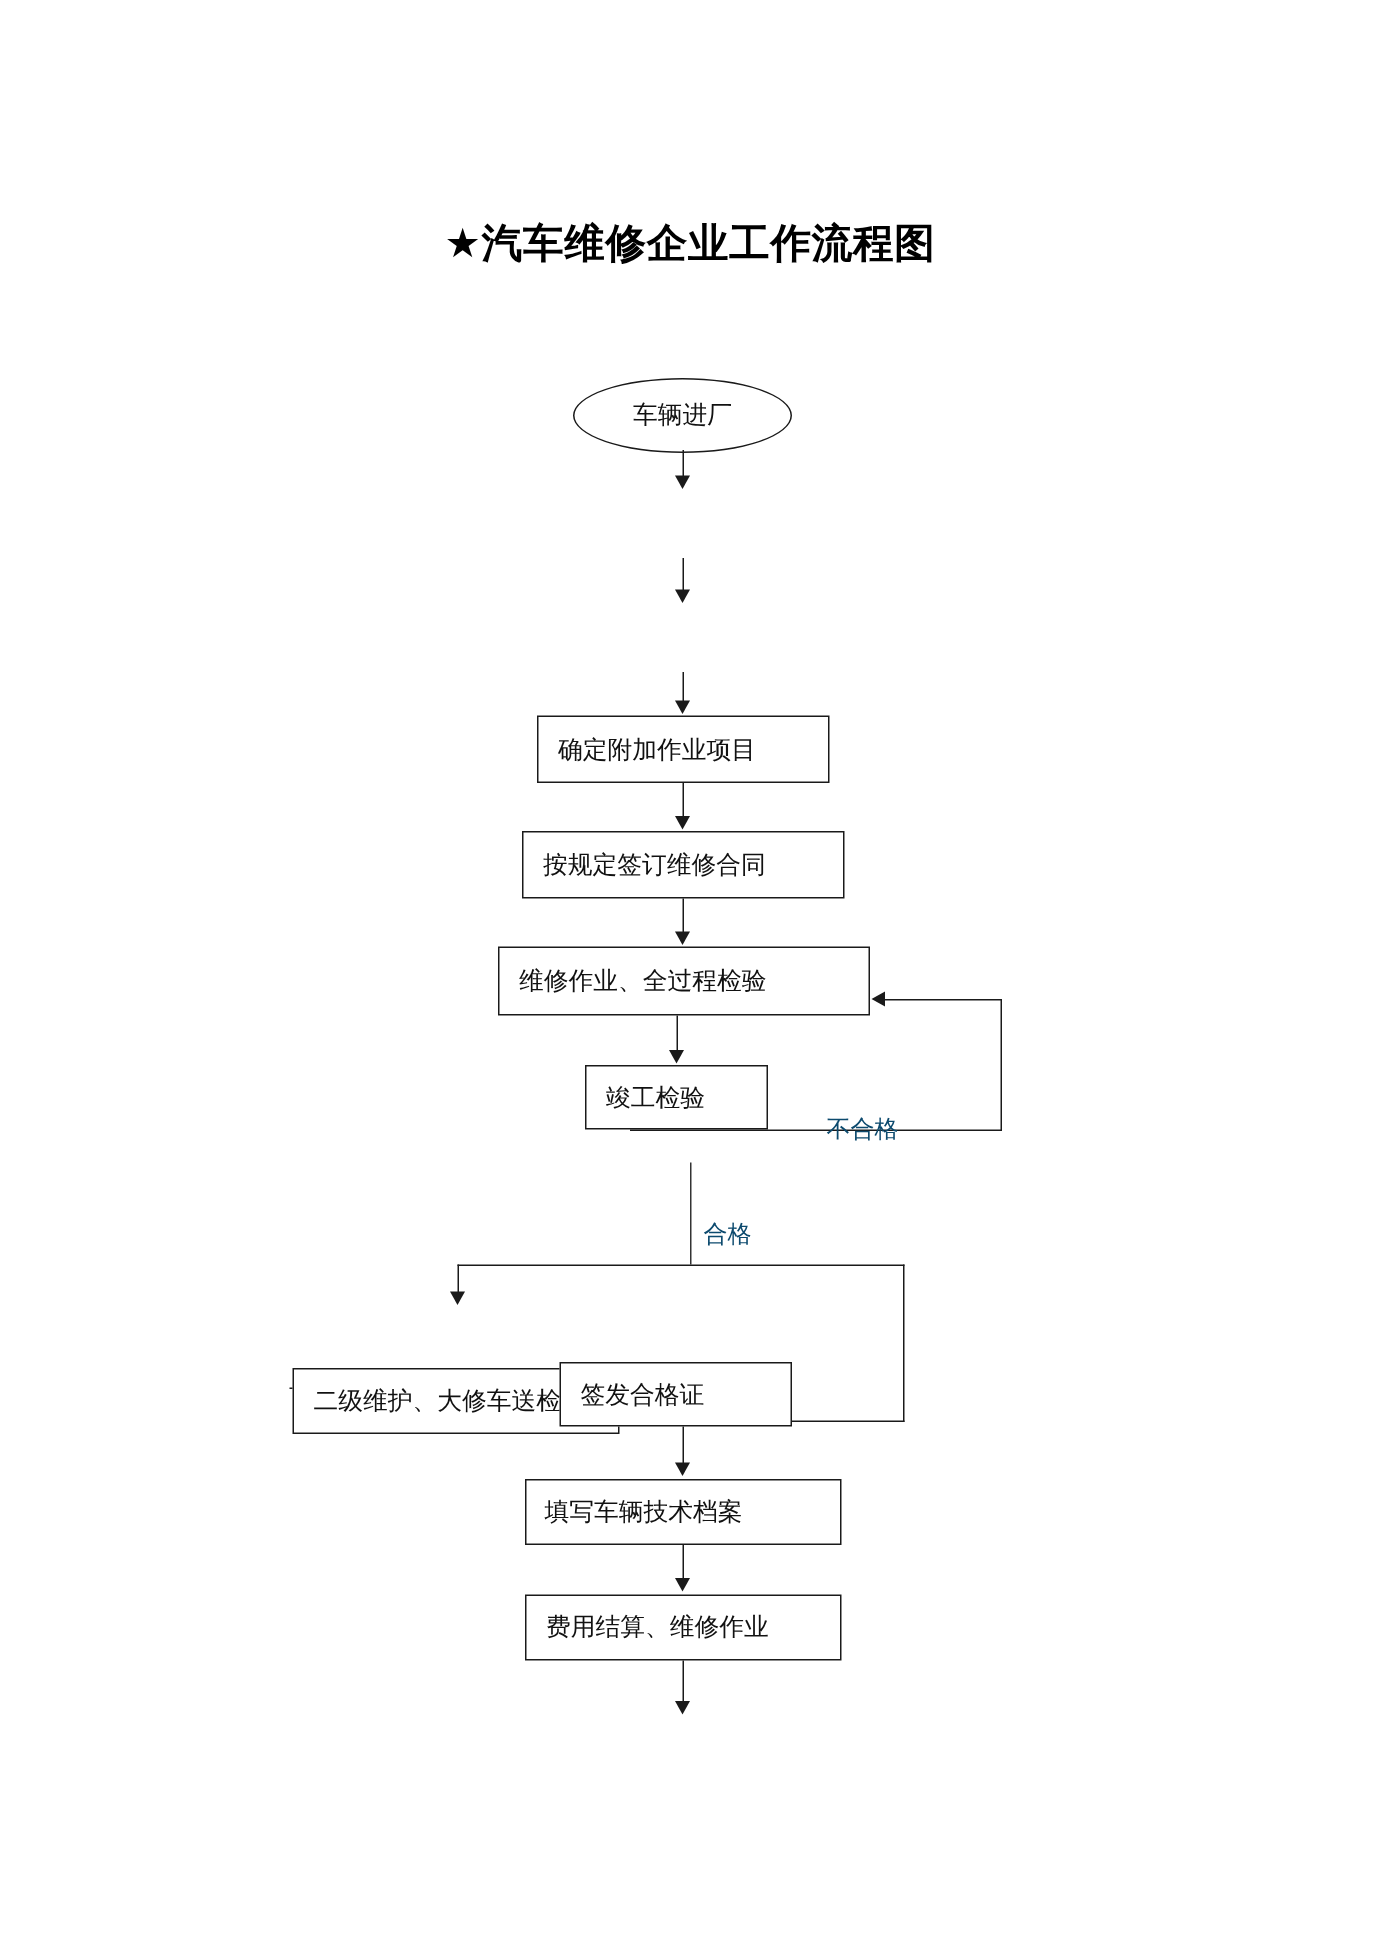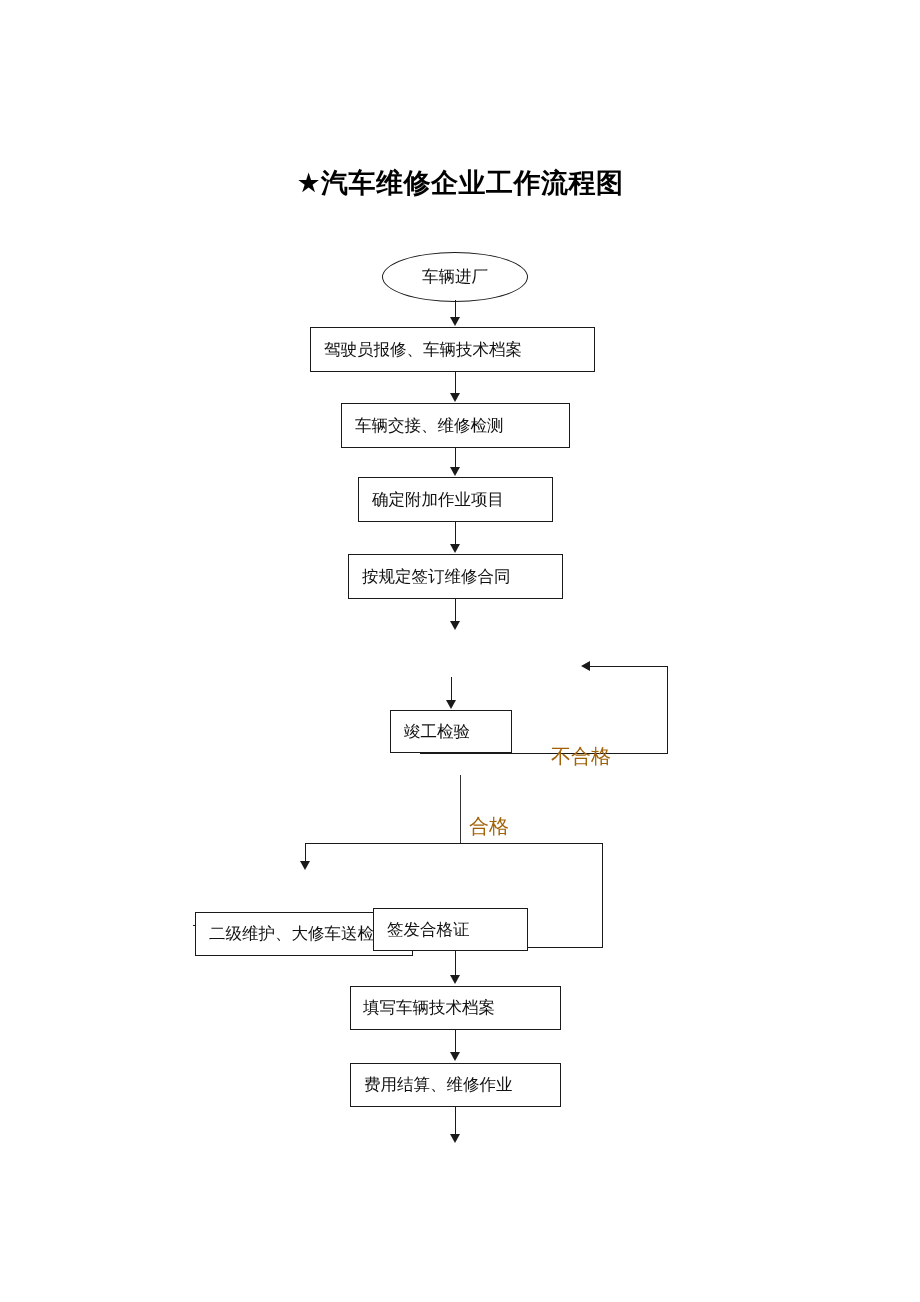--- a/index.html
+++ b/index.html
@@ -24,21 +24,20 @@
     top: 146px;
     width: 920px;
     text-align: center;
     font-family: "DejaVu Sans", "Liberation Sans", sans-serif;
     font-weight: bold;
     font-size: 27px;
     letter-spacing: 0.5px;
     line-height: 34px;
     color: #000000;
     white-space: nowrap;
-    margin-top: 20px;
   }
   .node {
     position: absolute;
     box-sizing: border-box;
     background: #ffffff;
     border: 1.3px solid #1a1a1a;
     font-size: 16.5px;
     line-height: 1.2;
     color: #111111;
     display: flex;
@@ -85,53 +84,50 @@
   .arrow-left {
     position: absolute;
     width: 0;
     height: 0;
     border-top: 5.5px solid transparent;
     border-bottom: 5.5px solid transparent;
     border-right: 9px solid #1a1a1a;
   }
   .edge-label {
     position: absolute;
-    font-size: 20px;
+    font-size: 16px;
     line-height: 1;
-    color: #a16207;
+    color: #0c4a6e;
     white-space: nowrap;
   }
 </style>
 </head>
 <body>
 
 <div id="page">
 
   <div id="flow-title">★汽车维修企业工作流程图</div>
 
   <div class="node terminator" style="left:382px; top:252px; width:146px; height:50px;">
     <span class="label">车辆进厂</span>
   </div>
 
-  <div class="node box" style="left:310px; top:327px; width:285px; height:45px;">
-    <span class="label">驾驶员报修、车辆技术档案</span>
-  </div>
 
-  <div class="node box" style="left:341px; top:403px; width:229px; height:45px;">
-    <span class="label">车辆交接、维修检测</span>
-  </div>
 
   <div class="node box" style="left:358px; top:477px; width:195px; height:45px;">
     <span class="label">确定附加作业项目</span>
   </div>
 
   <div class="node box" style="left:348px; top:554px; width:215px; height:45px;">
     <span class="label">按规定签订维修合同</span>
   </div>
 
+  <div class="node box" style="left:332px; top:631px; width:248px; height:46px;">
+    <span class="label">维修作业、全过程检验</span>
+  </div>
 
   <div class="node box" style="left:390px; top:710px; width:122px; height:43px;">
     <span class="label">竣工检验</span>
   </div>
 
   <div class="node box" style="left:195px; top:912px; width:218px; height:44px; z-index:2;">
     <span class="label">二级维护、大修车送检</span>
   </div>
 
   <div class="node box" style="left:373px; top:908px; width:155px; height:43px; z-index:4;">

